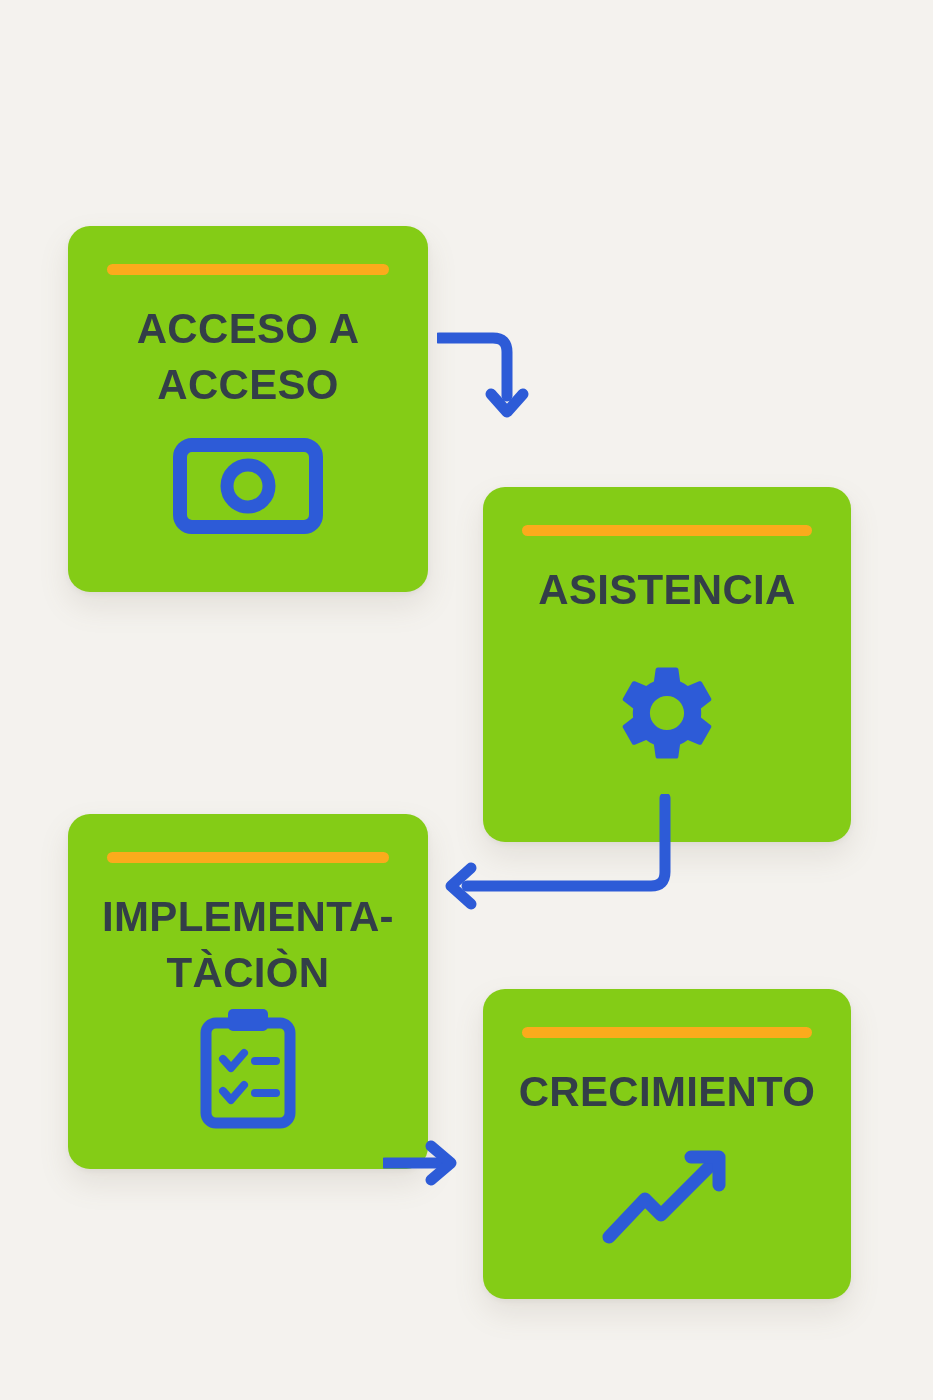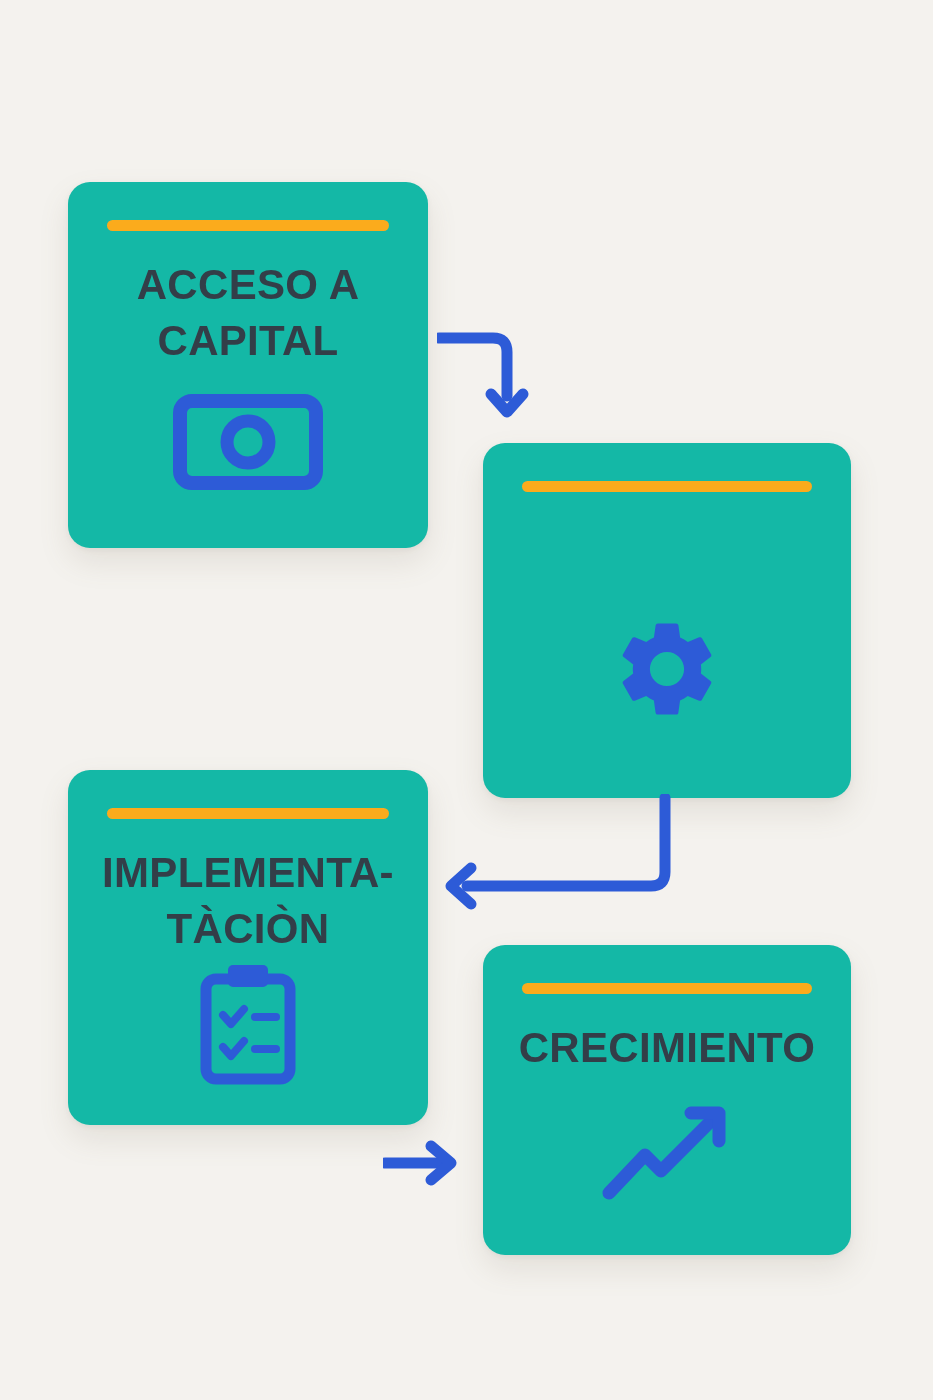--- a/index.html
+++ b/index.html
@@ -5,26 +5,27 @@
   html,body { margin:0; padding:0; background:#f4f2ee; }
   .canvas {
     position:relative;
     width:933px; height:1400px;
     background:#f4f2ee;
     overflow:hidden;
     font-family:"Liberation Sans", sans-serif;
   }
   .card {
     position:absolute;
-    background:#14b8a6;
+    background:#84cc16;
     border-radius:22px;
     box-shadow:0 14px 30px rgba(125,115,95,0.14), 0 2px 6px rgba(0,0,0,0.05);
     display:flex; flex-direction:column; align-items:center;
     padding:38px 24px 34px;
     box-sizing:border-box;
+    margin-top:44px;
   }
   .card-1 { left:68px;  top:182px; width:360px; height:366px; }
   .card-2 { left:483px; top:443px; width:368px; height:355px; }
   .card-3 { left:68px;  top:770px; width:360px; height:355px; }
   .card-4 { left:483px; top:945px; width:368px; height:310px; }
   .bar {
     height:11px; border-radius:6px;
     background:#fbab1c;
     align-self:stretch; margin:0 15px;
   }
@@ -45,34 +46,34 @@
 </style>
 </head>
 <body>
 
 <div class="canvas">
 
   <section class="card card-1">
     <div class="bar"></div>
     <h2 class="title">
       <span>ACCESO A</span><br>
-      <span>CAPITAL</span>
+      <span>ACCESO</span>
     </h2>
     <div class="icon-wrap">
       <svg viewBox="0 0 150 96" width="150" height="96" aria-hidden="true">
         <rect x="7" y="7" width="136" height="82" rx="12" class="icon-stroke" stroke-width="14"></rect>
         <circle cx="75" cy="48" r="21" class="icon-stroke" stroke-width="13"></circle>
       </svg>
     </div>
   </section>
 
   <section class="card card-2">
     <div class="bar"></div>
     <h2 class="title">
-      <br>
+      <span>ASISTENCIA</span><br>
     </h2>
     <div class="icon-wrap">
       <svg viewBox="0 0 24 24" width="114" height="114" fill="#2d5bd7" aria-hidden="true">
         <path d="M19.14 12.94c.04-.3.06-.61.06-.94 0-.32-.02-.64-.07-.94l2.03-1.58c.18-.14.23-.41.12-.61l-1.92-3.32c-.12-.22-.37-.29-.59-.22l-2.39.96c-.5-.38-1.03-.7-1.62-.94l-.36-2.54c-.04-.24-.24-.41-.48-.41h-3.84c-.24 0-.43.17-.47.41l-.36 2.54c-.59.24-1.13.57-1.62.94l-2.39-.96c-.22-.08-.47 0-.59.22L2.74 8.87c-.12.21-.08.47.12.61l2.03 1.58c-.05.3-.09.63-.09.94s.02.64.07.94l-2.03 1.58c-.18.14-.23.41-.12.61l1.92 3.32c.12.22.37.29.59.22l2.39-.96c.5.38 1.03.7 1.62.94l.36 2.54c.05.24.24.41.48.41h3.84c.24 0 .44-.17.47-.41l.36-2.54c.59-.24 1.13-.56 1.62-.94l2.39.96c.22.08.47 0 .59-.22l1.92-3.32c.12-.22.07-.47-.12-.61l-2.01-1.58zM12 15.6c-1.98 0-3.6-1.62-3.6-3.6s1.62-3.6 3.6-3.6 3.6 1.62 3.6 3.6-1.62 3.6-3.6 3.6z"></path>
       </svg>
     </div>
   </section>
 
   <section class="card card-4">
     <div class="bar"></div>

